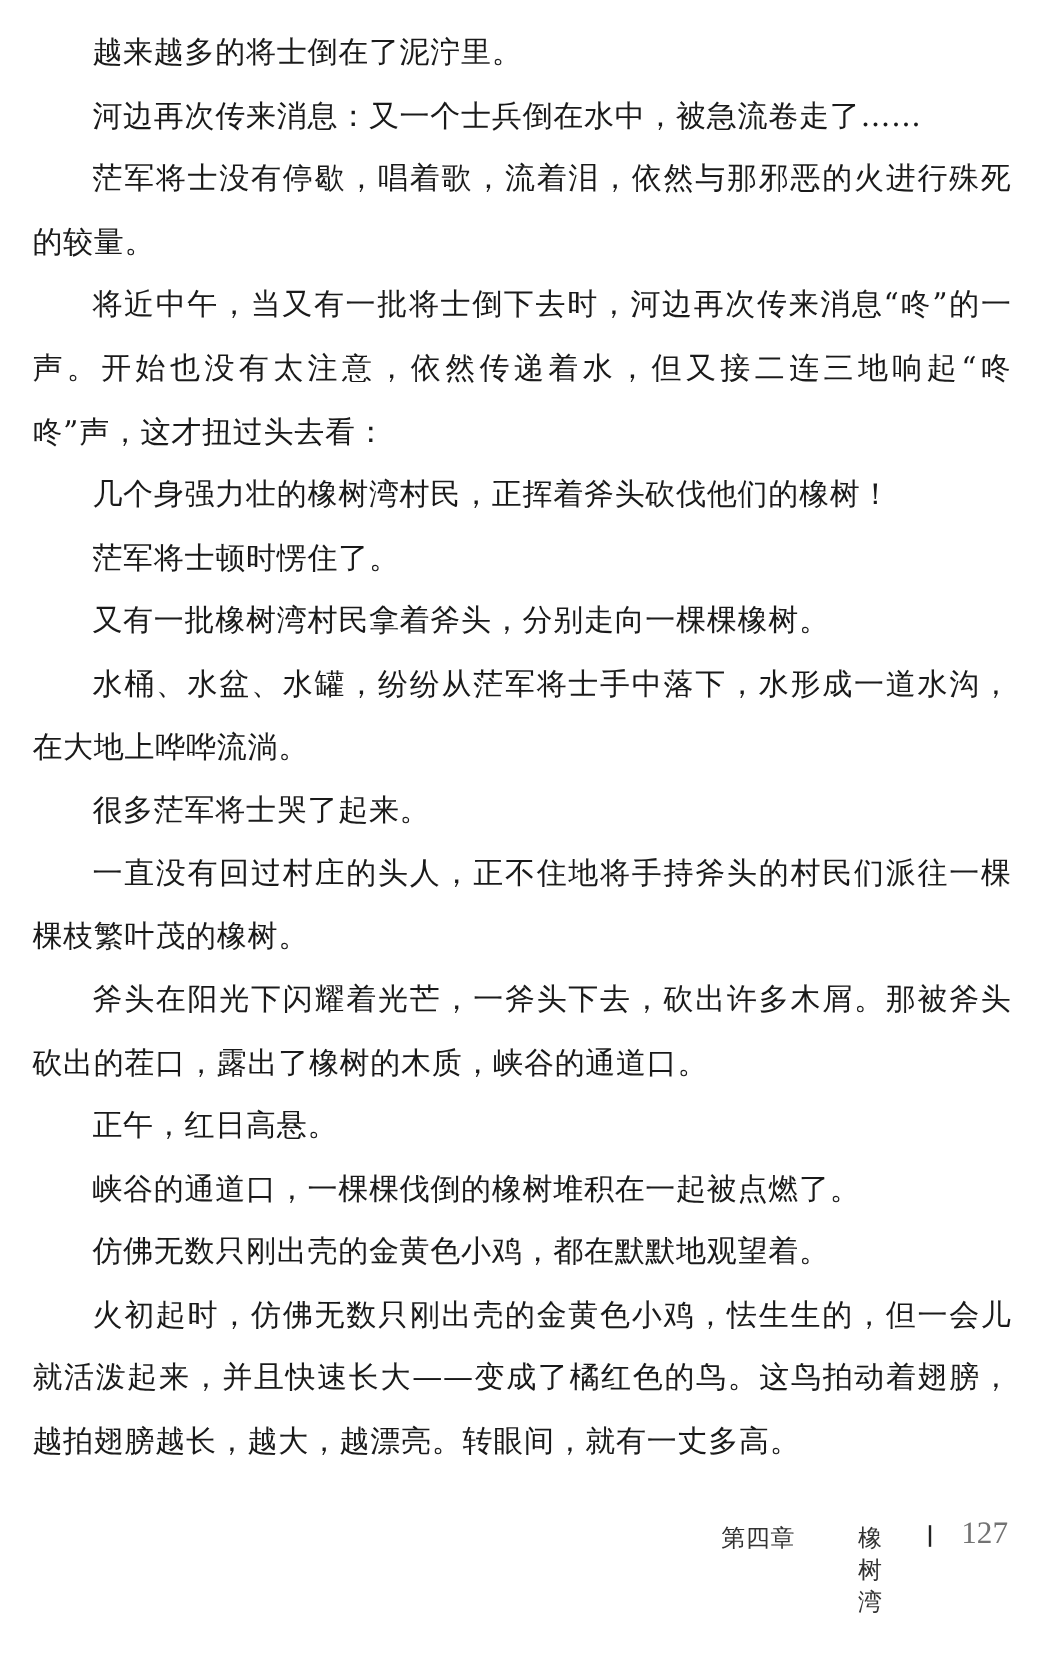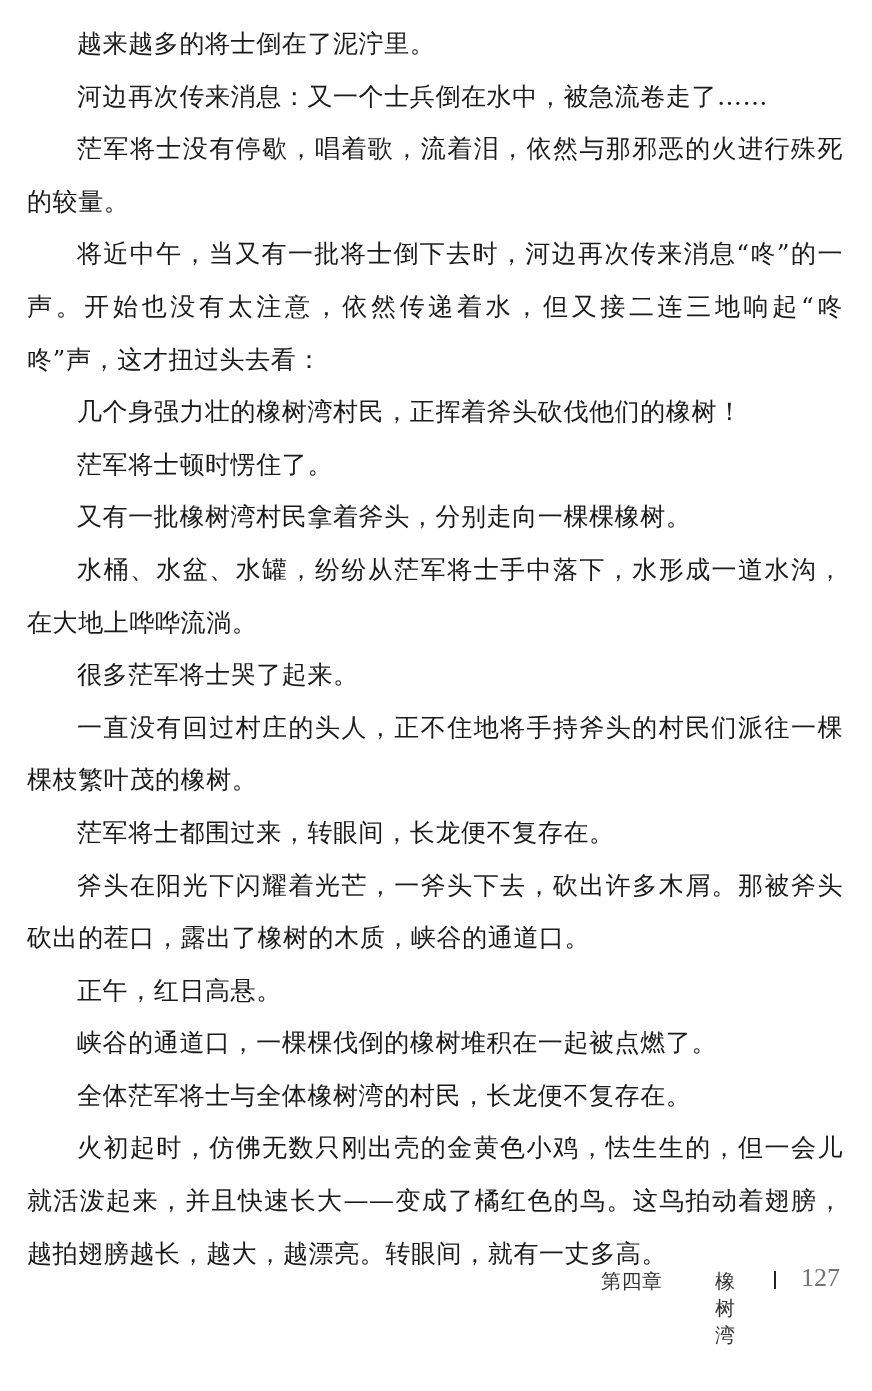--- a/index.html
+++ b/index.html
@@ -80,25 +80,24 @@
   <p class="para">越来越多的将士倒在了泥泞里。</p>
   <p class="para">河边再次传来消息：又一个士兵倒在水中，被急流卷走了……</p>
   <p class="para">茫军将士没有停歇，唱着歌，流着泪，依然与那邪恶的火进行殊死的较量。</p>
   <p class="para">将近中午，当又有一批将士倒下去时，河边再次传来消息“咚”的一声。开始也没有太注意，依然传递着水，但又接二连三地响起“咚咚”声，这才扭过头去看：</p>
   <p class="para">几个身强力壮的橡树湾村民，正挥着斧头砍伐他们的橡树！</p>
   <p class="para">茫军将士顿时愣住了。</p>
   <p class="para">又有一批橡树湾村民拿着斧头，分别走向一棵棵橡树。</p>
   <p class="para">水桶、水盆、水罐，纷纷从茫军将士手中落下，水形成一道水沟，在大地上哗哗流淌。</p>
   <p class="para">很多茫军将士哭了起来。</p>
   <p class="para">一直没有回过村庄的头人，正不住地将手持斧头的村民们派往一棵棵枝繁叶茂的橡树。</p>
-  <p class="para">茫军将士都围过来，转眼间，长龙便不复存在。</p>
   <p class="para">斧头在阳光下闪耀着光芒，一斧头下去，砍出许多木屑。那被斧头砍出的茬口，露出了橡树的木质，峡谷的通道口。</p>
   <p class="para">正午，红日高悬。</p>
   <p class="para">峡谷的通道口，一棵棵伐倒的橡树堆积在一起被点燃了。</p>
-  <p class="para">全体茫军将士与全体橡树湾的村民，长龙便不复存在。</p>
+  <p class="para">仿佛无数只刚出壳的金黄色小鸡，都在默默地观望着。</p>
   <p class="para">火初起时，仿佛无数只刚出壳的金黄色小鸡，怯生生的，但一会儿就活泼起来，并且快速长大——变成了橘红色的鸟。这鸟拍动着翅膀，越拍翅膀越长，越大，越漂亮。转眼间，就有一丈多高。</p>
 </div>
 
 <div class="footer">
   <span class="footer-chapter">第四章</span>
   <span class="footer-title">橡树湾</span>
   <span class="footer-sep"></span>
   <span class="footer-page">127</span>
 </div>
 

